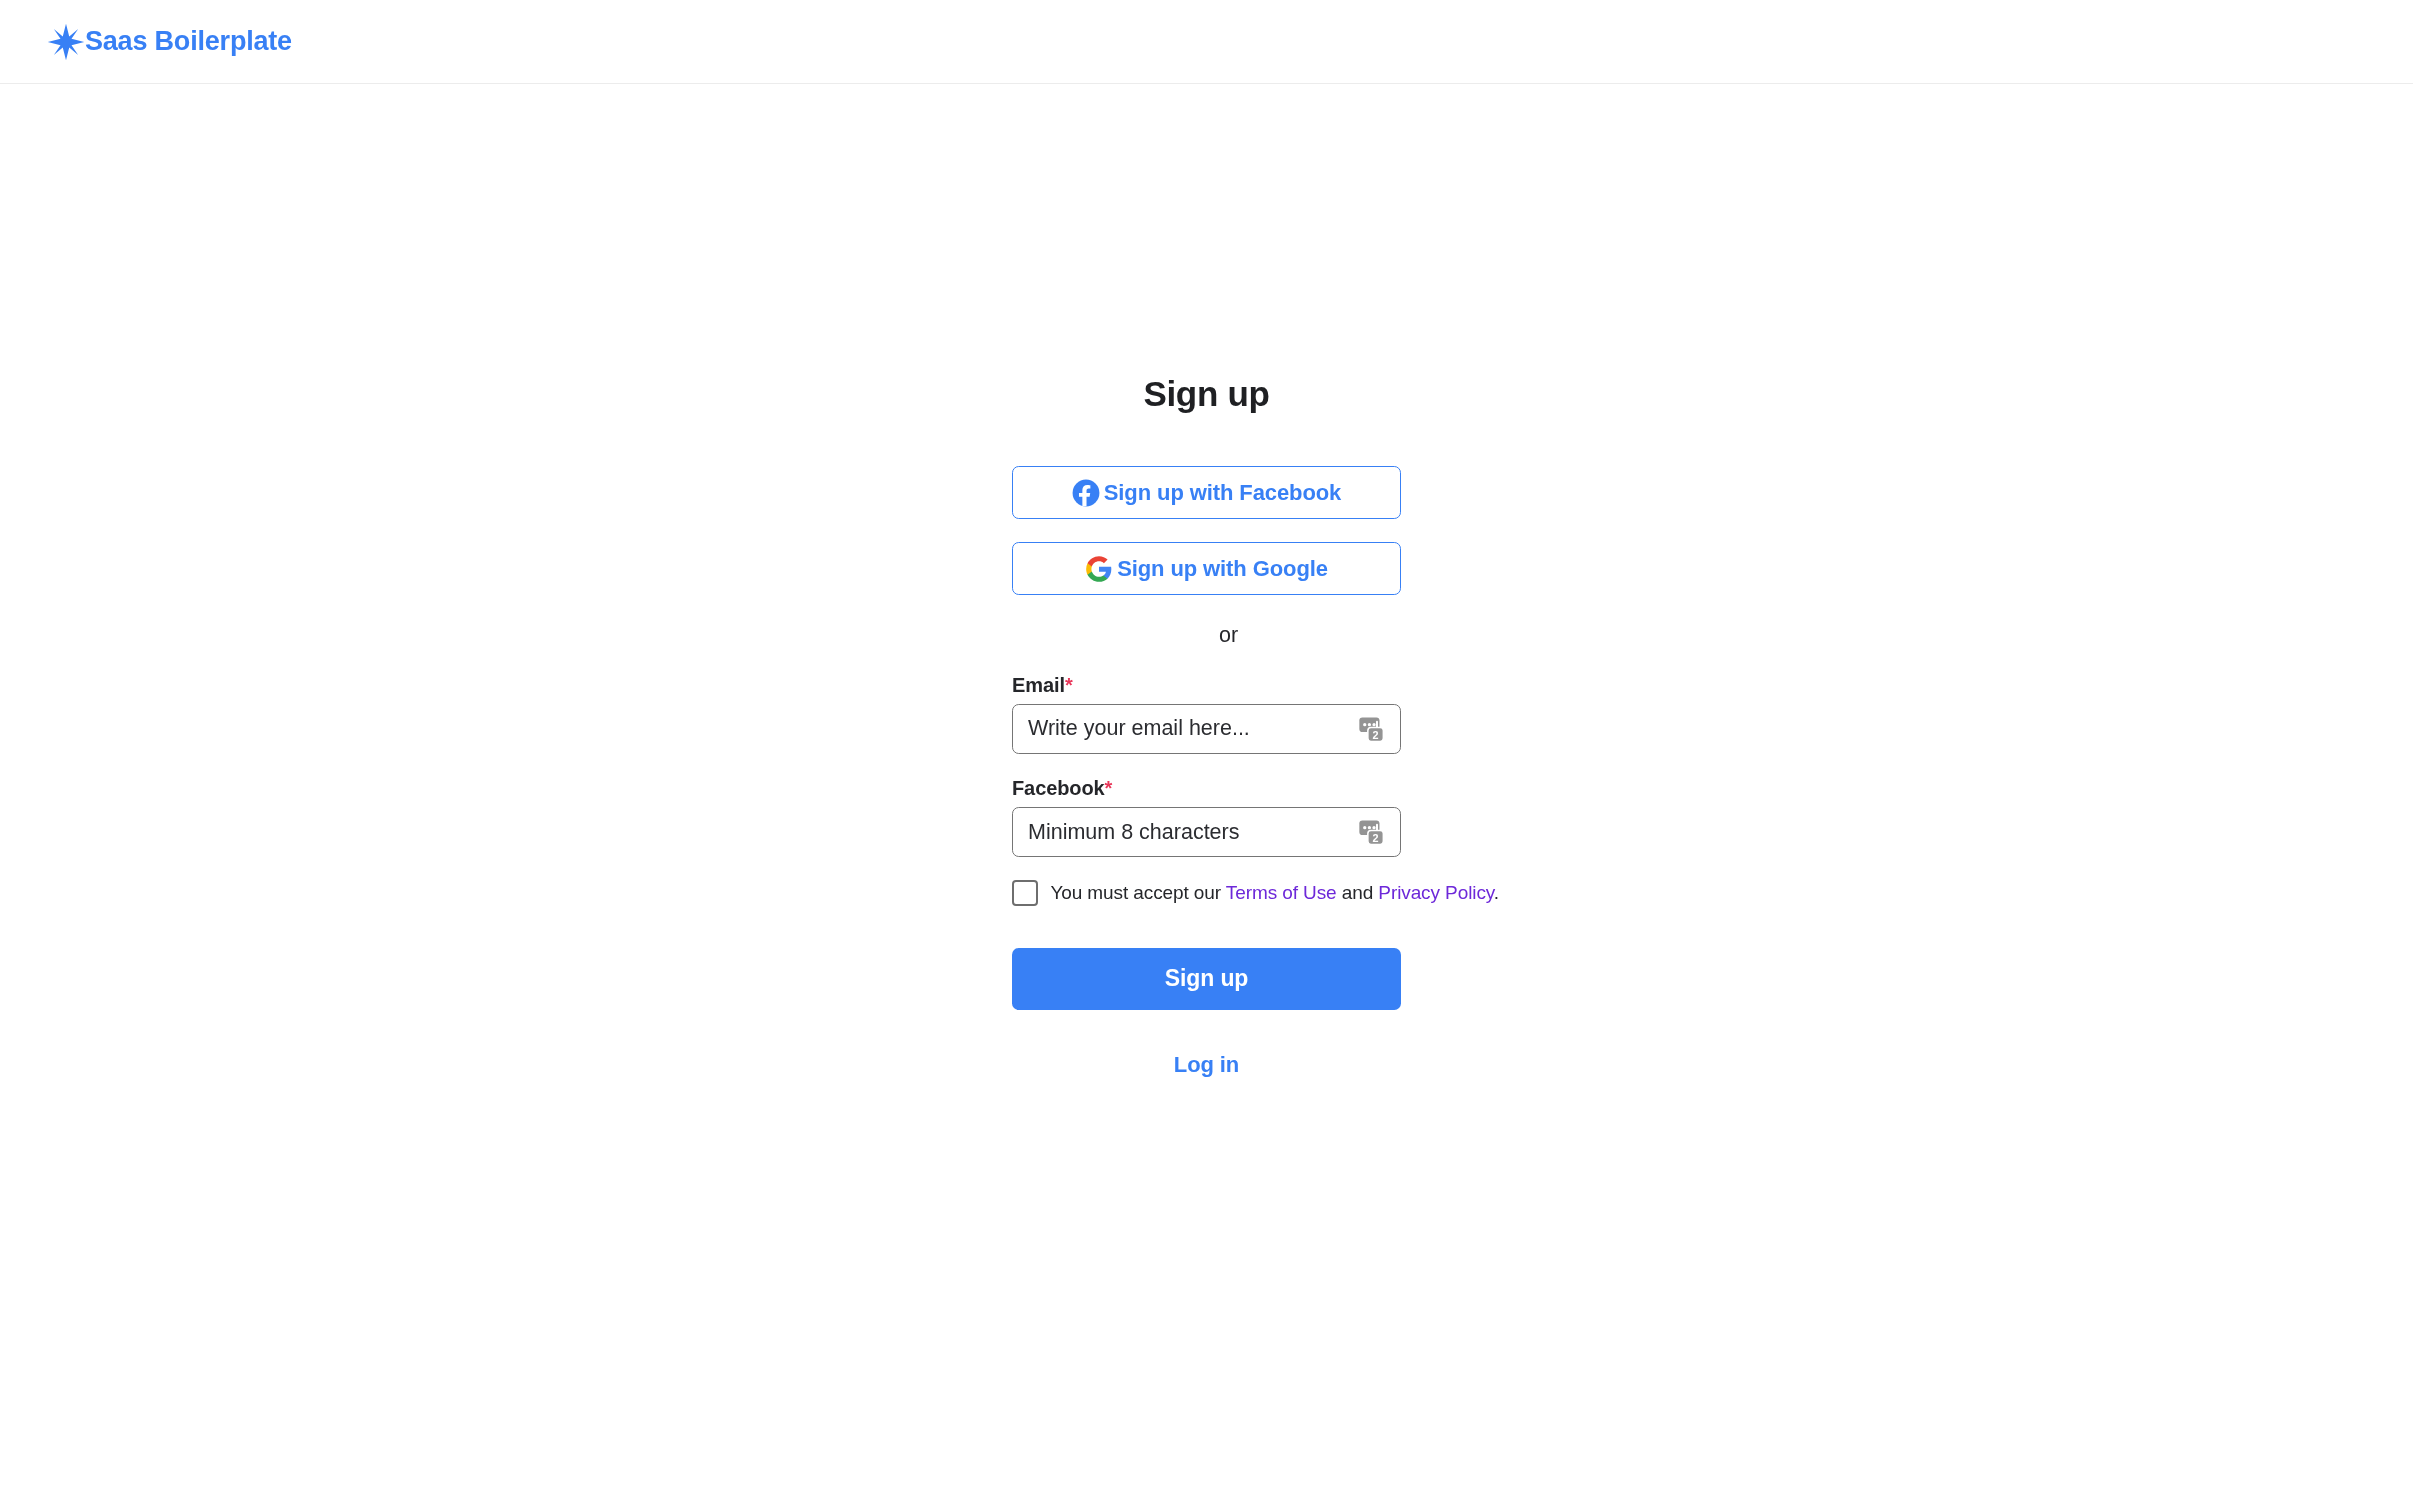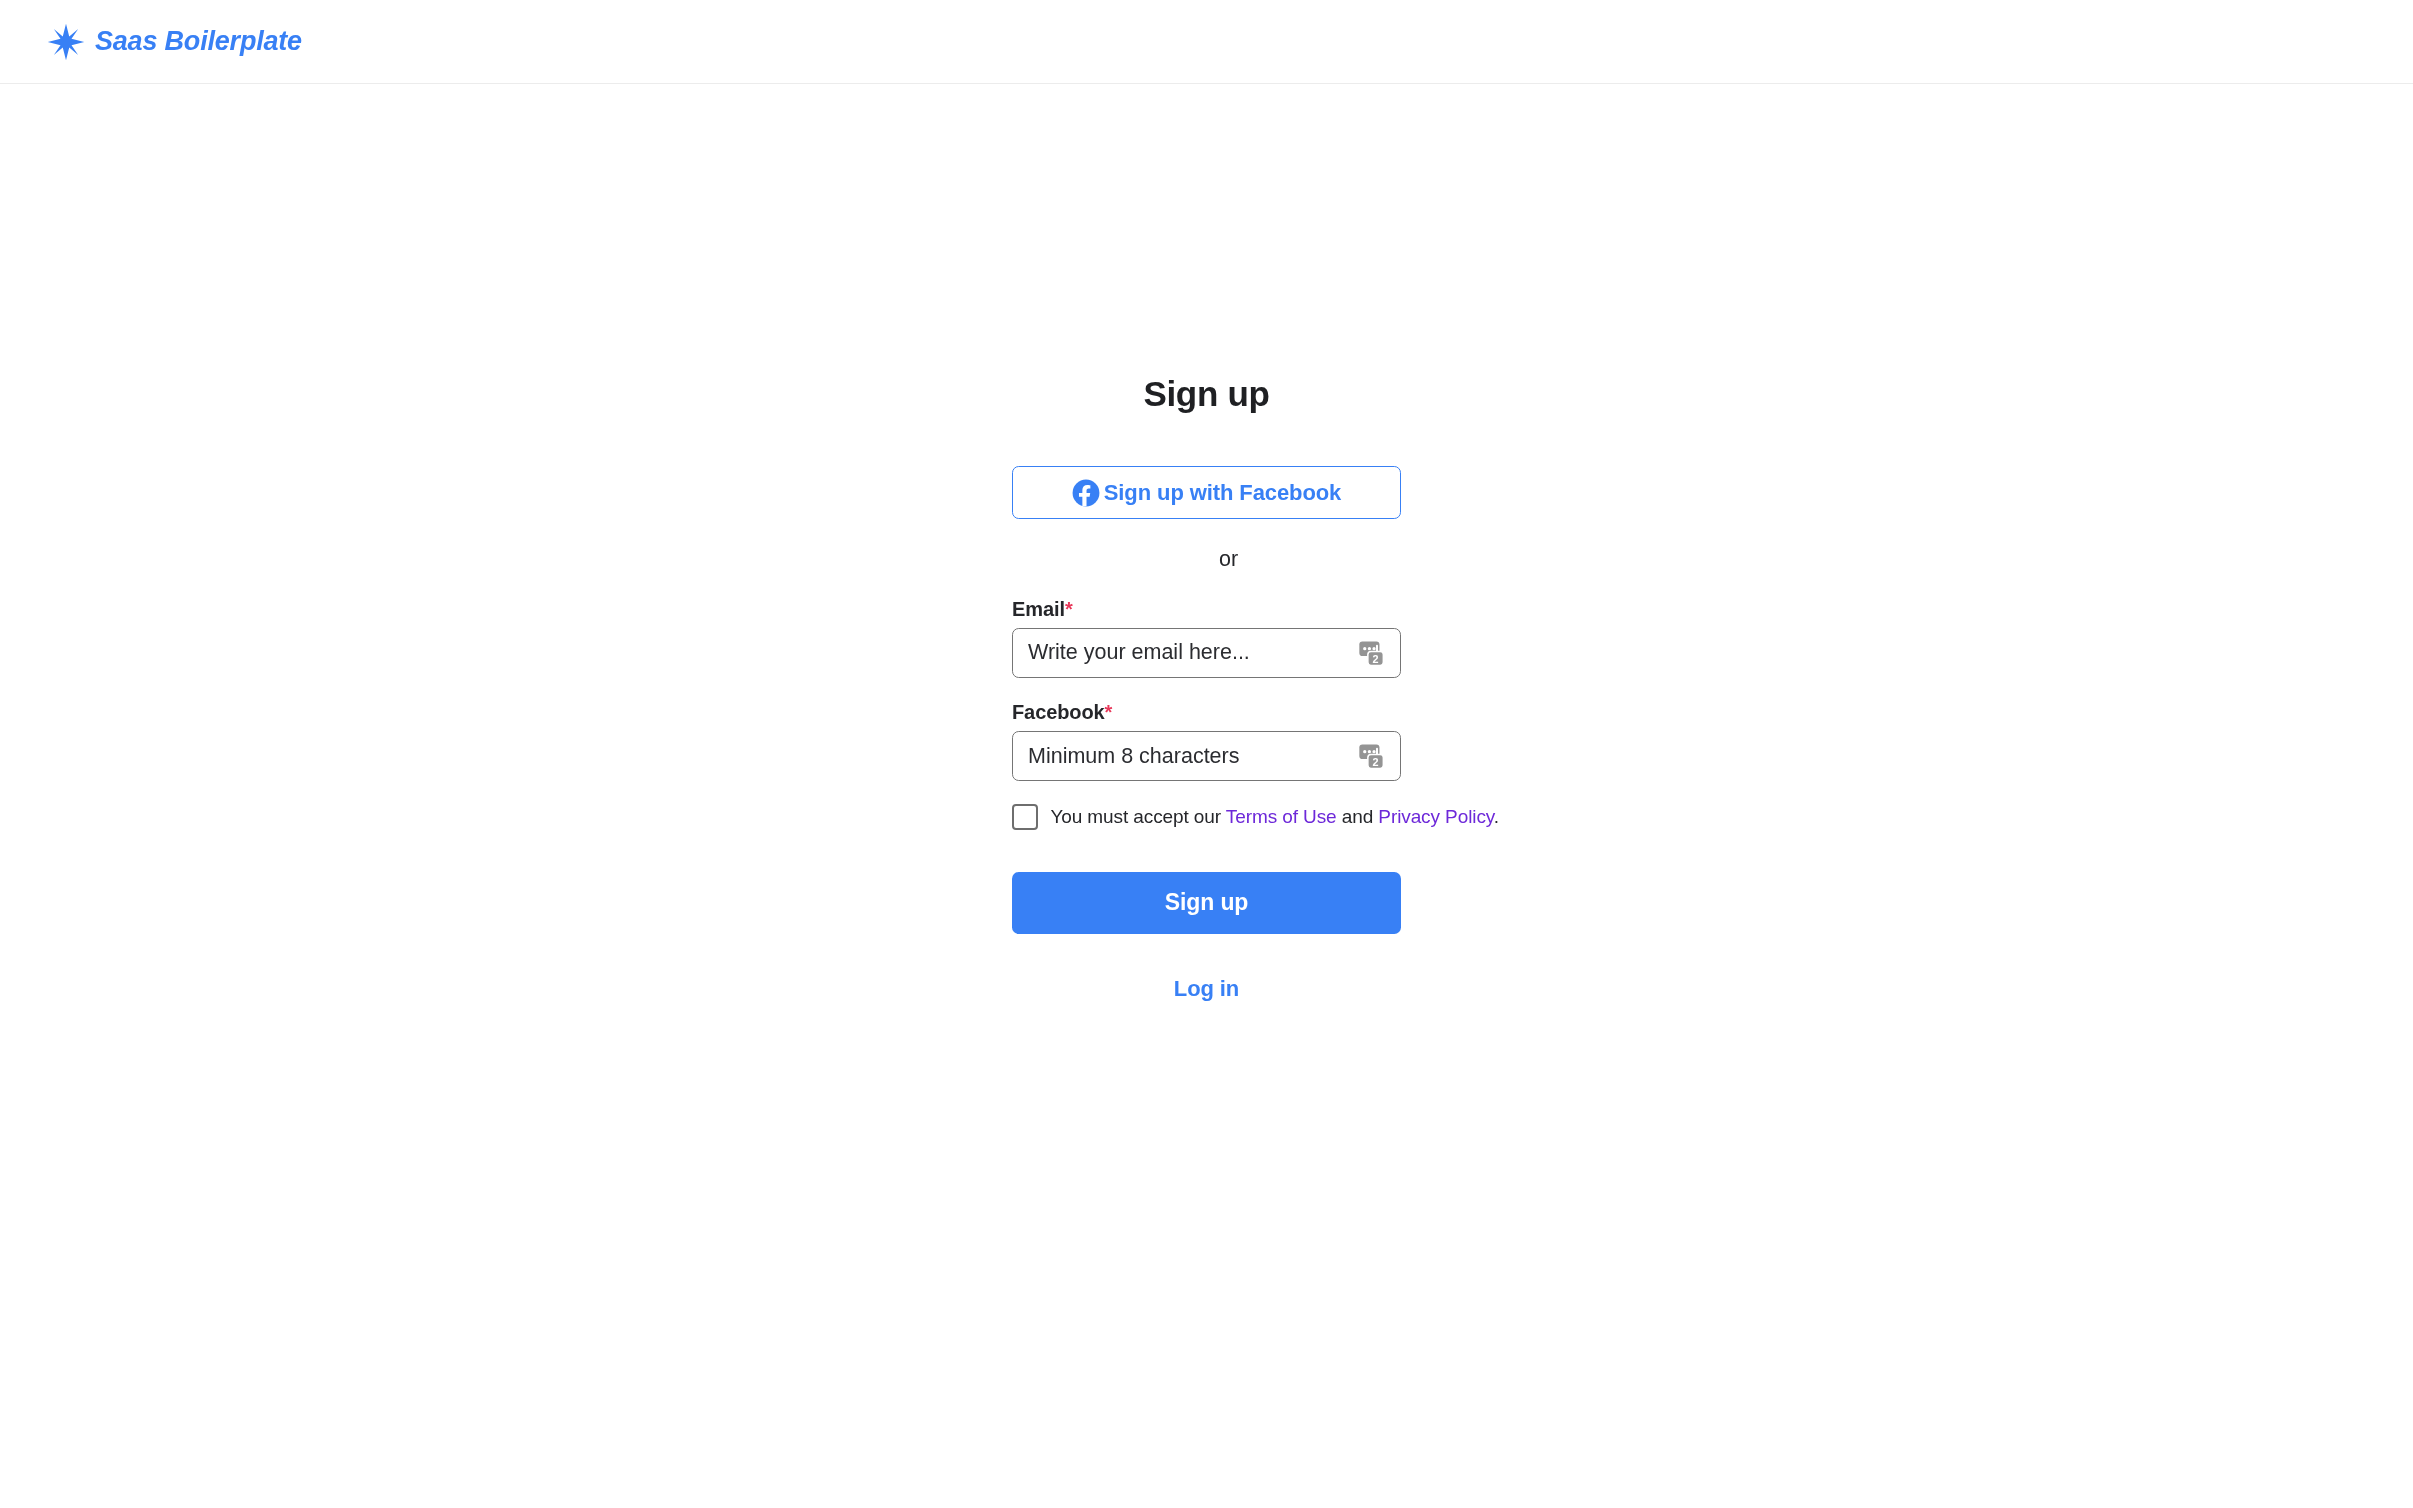--- a/index.html
+++ b/index.html
@@ -18,23 +18,22 @@
     width: 100%;
     background: #ffffff;
     border-bottom: 1.3px solid #ececec;
     display: flex;
     align-items: center;
     padding-left: 47px;
   }
   .brand {
     display: flex;
     align-items: center;
-    gap: 10px;
+    gap: 0;
     text-decoration: none;
-    font-style: italic;
   }
   .brand-mark {
     width: 38px;
     height: 38px;
     display: block;
     flex: none;
   }
   .brand-name {
     font-size: 27px;
     font-weight: bold;
@@ -217,20 +216,29 @@
     
     <button class="social-btn">
       <svg class="social-ico" viewBox="0 0 48 48">
         <circle cx="24" cy="24" r="23" fill="#3880f5"></circle>
         <path d="M30.2 30.6l1.02-6.6h-6.33v-4.28c0-1.81.88-3.57 3.72-3.57h2.88v-5.62s-2.61-.45-5.11-.45c-5.22 0-8.62 3.16-8.62 8.88V24h-5.8v6.6h5.8v15.95a23 23 0 0 0 7.13 0V30.6h5.31z" fill="#ffffff"></path>
       </svg>
       <span class="social-label">Sign up with Facebook</span>
     </button>
 
     
+    <button class="social-btn">
+      <svg class="social-ico" viewBox="0 0 48 48">
+        <path fill="#4285F4" d="M45.12 24.5c0-1.56-.14-3.06-.4-4.5H24v8.51h11.84c-.51 2.75-2.06 5.08-4.39 6.64v5.52h7.11c4.16-3.83 6.56-9.47 6.56-16.17z"></path>
+        <path fill="#34A853" d="M24 46c5.94 0 10.92-1.97 14.56-5.33l-7.11-5.52c-1.97 1.32-4.49 2.1-7.45 2.1-5.73 0-10.58-3.87-12.31-9.07H4.34v5.7C7.96 41.07 15.4 46 24 46z"></path>
+        <path fill="#FBBC05" d="M11.69 28.18c-.44-1.32-.69-2.73-.69-4.18s.25-2.86.69-4.18v-5.7H4.34A21.99 21.99 0 0 0 2 24c0 3.55.85 6.91 2.34 9.88l7.35-5.7z"></path>
+        <path fill="#EA4335" d="M24 10.75c3.23 0 6.13 1.11 8.41 3.29l6.31-6.31C34.91 4.18 29.93 2 24 2 15.4 2 7.96 6.93 4.34 14.12l7.35 5.7c1.73-5.2 6.58-9.07 12.31-9.07z"></path>
+      </svg>
+      <span class="social-label">Sign up with Google</span>
+    </button>
 
     
     <div class="or-row">
       <span class="or-text">or</span>
     </div>
 
     
     <div class="field">
       <label class="field-label">
         <span>Email</span><span class="req">*</span>

